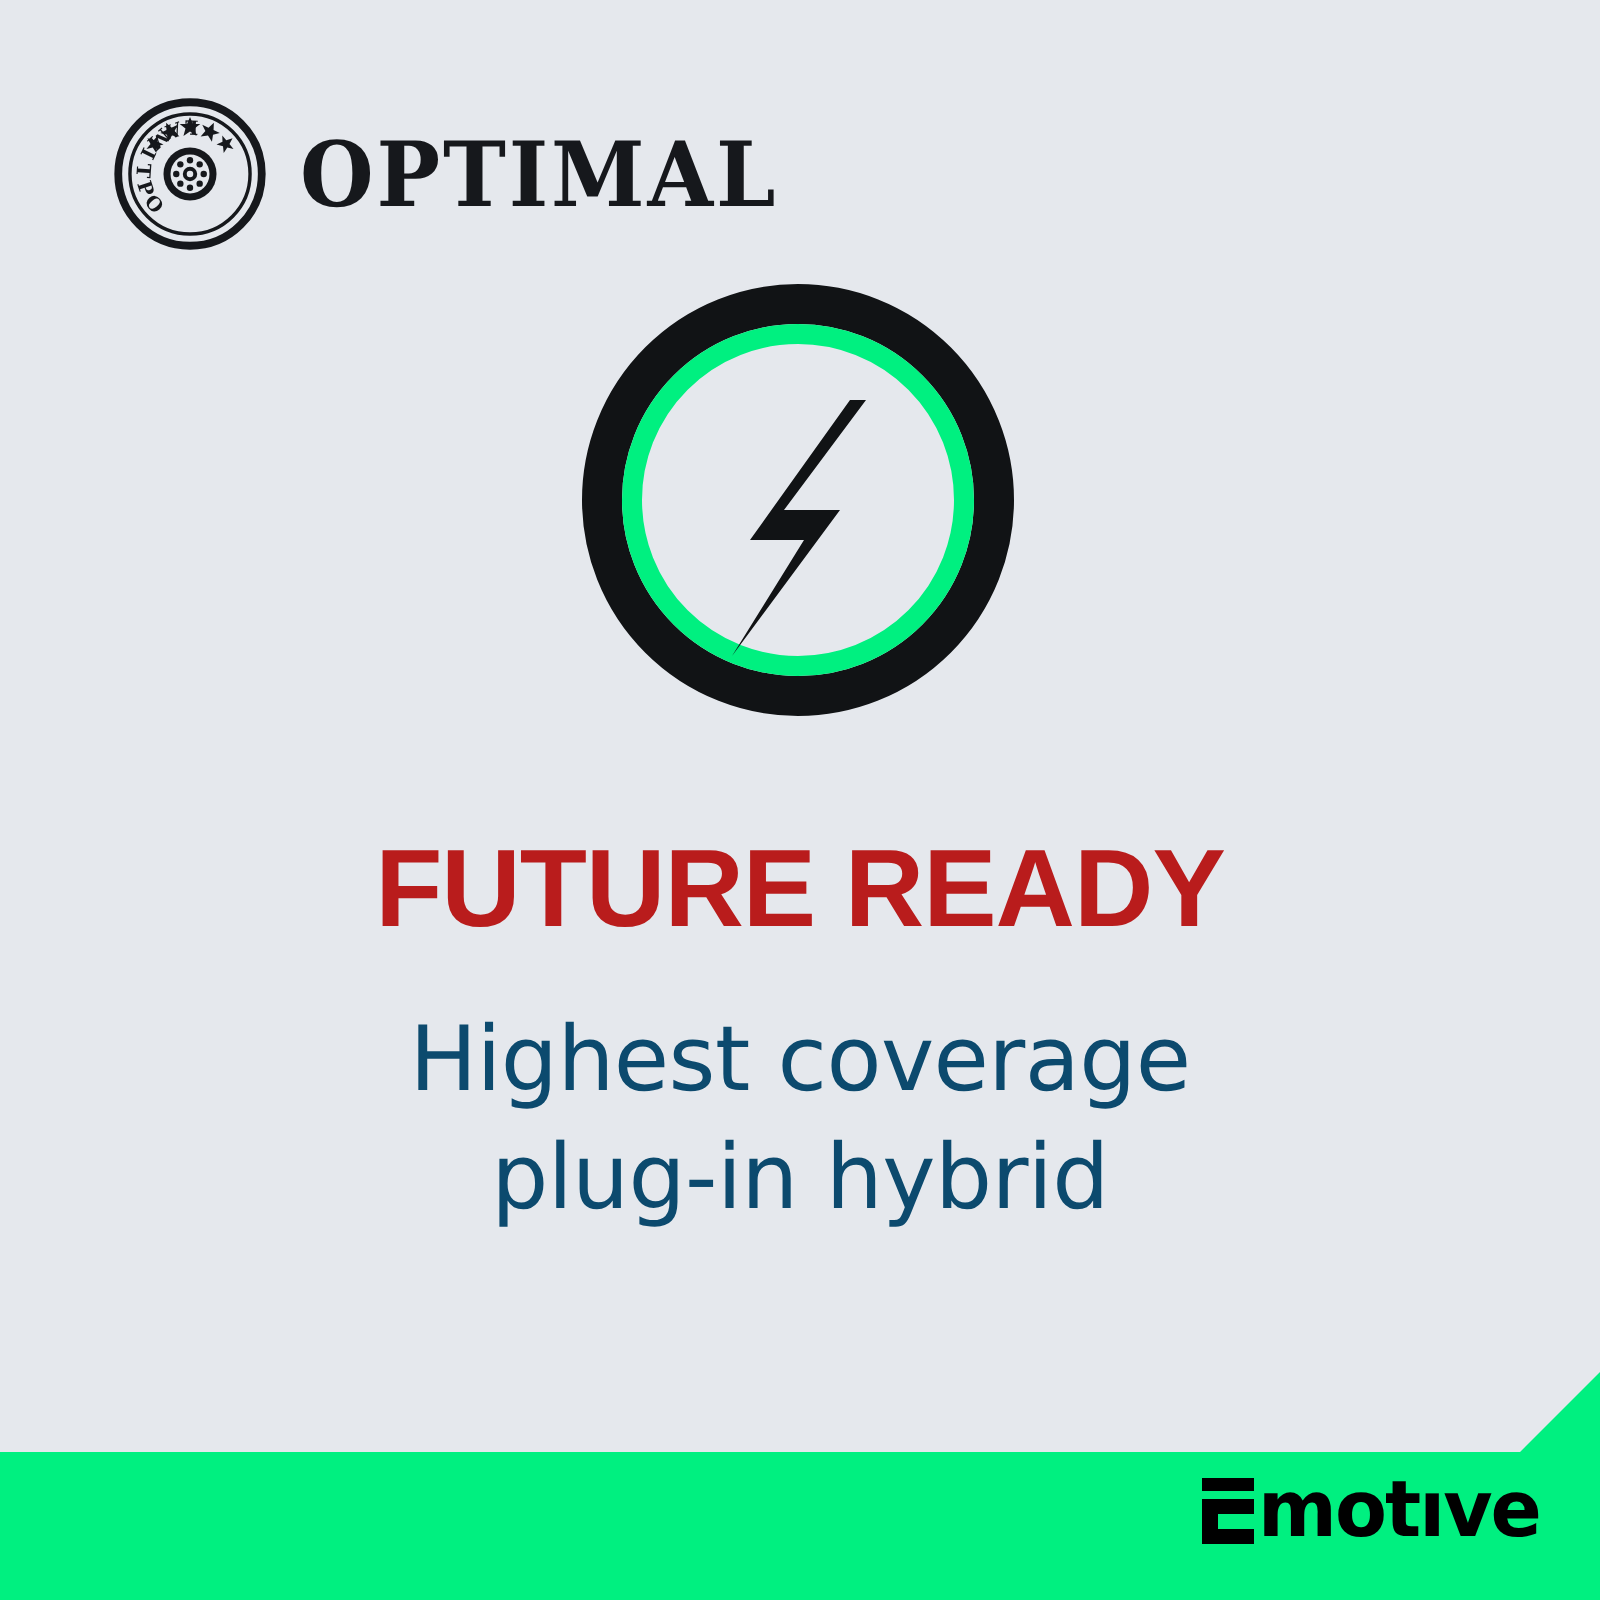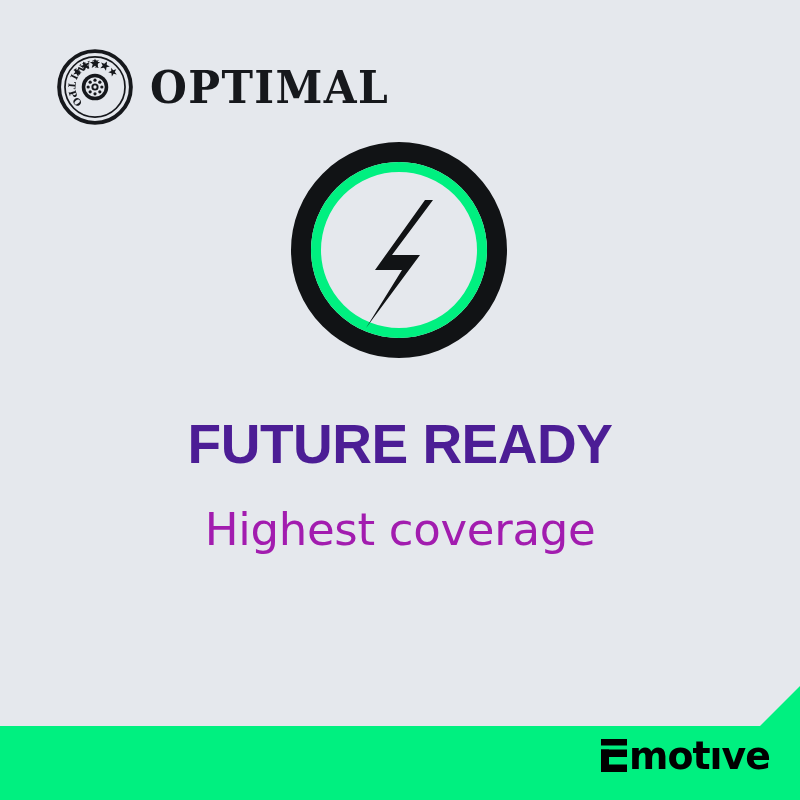--- a/index.html
+++ b/index.html
@@ -63,35 +63,35 @@
     position: absolute;
     left: 0;
     top: 416px;
     width: 800px;
     text-align: center;
     font-family: "Liberation Sans", sans-serif;
     font-weight: 700;
     font-size: 55px;
     line-height: 1.05;
     letter-spacing: -0.5px;
-    color: #4c1d95;
+    color: #b91c1c;
     white-space: nowrap;
   }
   #subhead {
     position: absolute;
     left: 0;
     top: 500px;
     width: 800px;
     text-align: center;
     font-family: "DejaVu Sans", sans-serif;
     font-weight: 400;
     font-size: 45px;
     line-height: 59px;
     letter-spacing: -0.3px;
-    color: #a21caf;
+    color: #0c4a6e;
   }
   #subhead .sub-line { display: block; white-space: nowrap; }
 
   
   #footer-band {
     position: absolute;
     left: 0;
     top: 686px;
     width: 800px;
     height: 114px;
@@ -203,20 +203,21 @@
       <g>
         <polygon fill="#111315" points="134,58 84,128 111,128 75,186 129,113 101,113 142,58"></polygon>
       </g>
     </svg>
   </div>
 
   <div id="headline">FUTURE READY</div>
 
   <div id="subhead">
     <span class="sub-line">Highest coverage</span>
+    <span class="sub-line">plug-in hybrid</span>
   </div>
 
   <div id="footer-band">
     <div id="footer-logo">
       <span>
         <svg id="footer-logo-e-icon" viewBox="0 0 26 33" aria-hidden="true">
           <rect x="0" y="0" width="26" height="6.5" fill="#000000"></rect>
           <rect x="0" y="10.5" width="26" height="7.5" fill="#000000"></rect>
           <rect x="0" y="10.5" width="8" height="22.5" fill="#000000"></rect>
           <rect x="0" y="25.5" width="26" height="7.5" fill="#000000"></rect>

